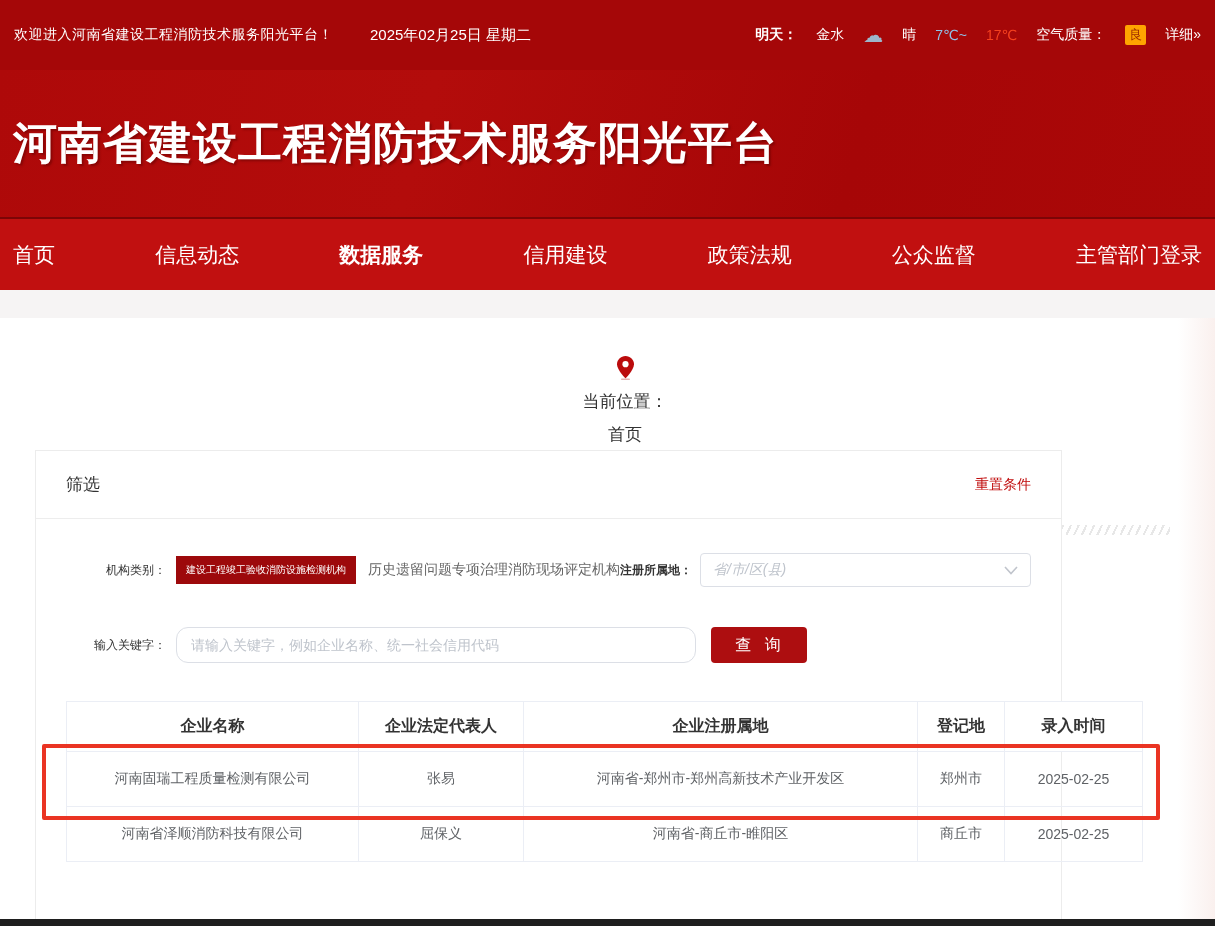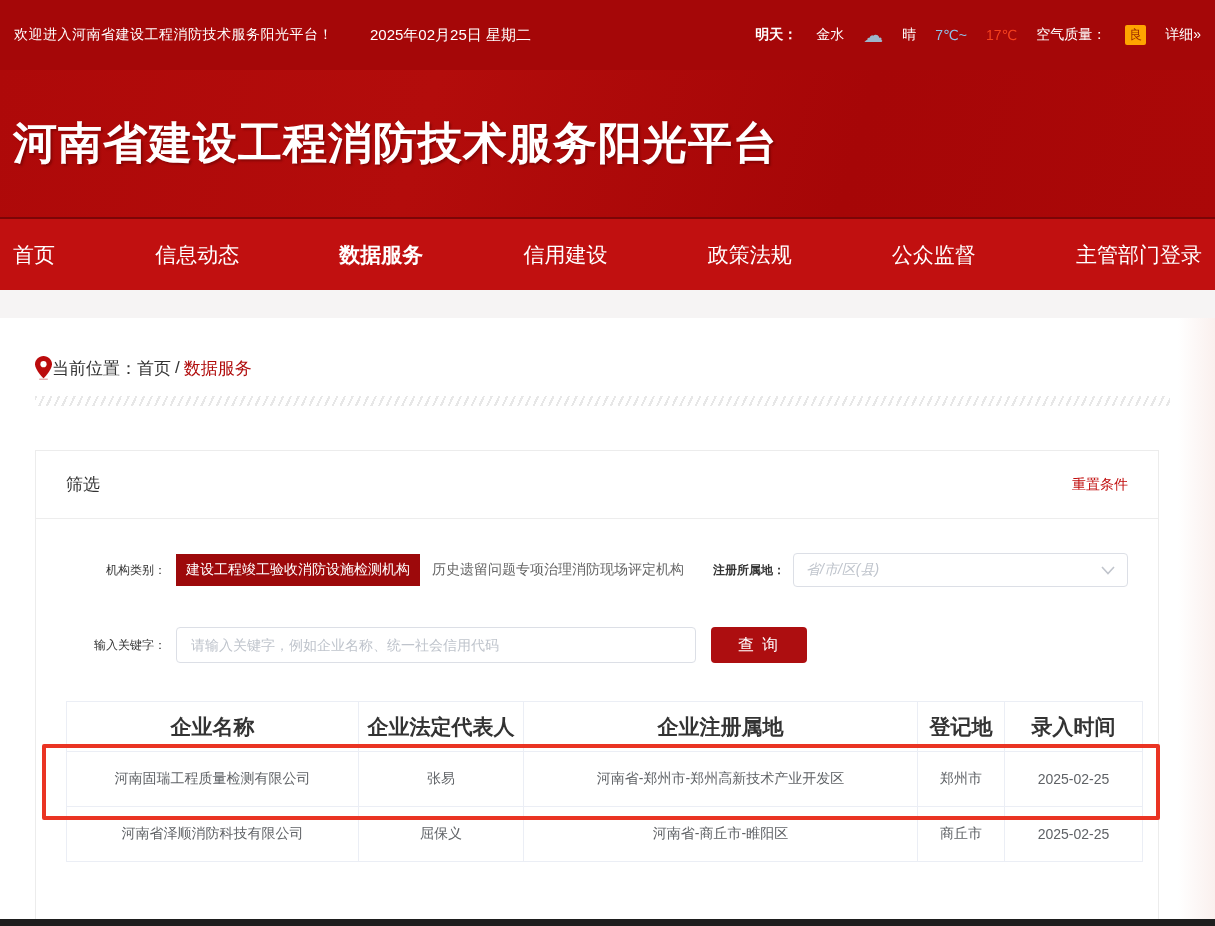--- a/index.html
+++ b/index.html
@@ -49,83 +49,83 @@
   .nav a.active { font-weight:bold; }
 
   
   .content {
     position:relative; height:636px;
     background:linear-gradient(90deg,#ffffff 0,#ffffff 1178px,#faf0ee 1215px);
   }
   .nav-shadow-strip { height:28px; background:#f6f4f4; }
 
   .breadcrumb {
-    display:flex; align-items:center; gap:0;
-    margin:38px 0 0 35px; font-size:17px; color:#333;
+    display:flex; align-items:center; gap:10px;
+    margin:38px 0 0 35px; font-size:17px; color:#333;flex-direction:column;
   }
   .breadcrumb .pin { width:17px; height:24px; flex:0 0 auto; }
   .breadcrumb a { color:#333; text-decoration:none; }
   .breadcrumb .sep { margin:0 4px; }
   .breadcrumb .current { color:#b00b0b; }
 
   .slash-line {
     margin:16px 45px 0 35px; height:10px;
     background:repeating-linear-gradient(115deg,#e7e7e7 0 2px,transparent 2px 7px);
   }
 
   
   .panel {
-    position:absolute; left:35px; top:160px; width:1124px; height:476px;
+    position:absolute; left:35px; top:160px; width:1027px; height:476px;
     background:#fff; border:1px solid #ececec; border-bottom:none;
   }
   .panel-header {
     height:68px; display:flex; align-items:center; justify-content:space-between;
     padding:0 30px; border-bottom:1px solid #ededed;
   }
   .panel-title { font-size:17px; color:#333; }
   .reset-link { font-size:14px; color:#c00b0b; text-decoration:none; }
 
   .filter-row { display:flex; align-items:center; margin:34px 30px 0 30px; }
   .filter-row.second { margin-top:40px; }
   .f-label { width:100px; text-align:right; font-size:12px; color:#333; flex:0 0 auto; }
   .chip {
-    margin-left:10px; background:#9d090b; color:#fff; font-size:14px;
+    margin-left:10px; background:#9d090b; color:#fff; font-size:10px;
     padding:7px 10px; cursor:pointer; white-space:nowrap;
   }
   .chip-plain { margin-left:12px; color:#666; font-size:14px; cursor:pointer; white-space:nowrap; }
 
   .region-group { margin-left:auto; display:flex; align-items:center; }
   .select-box {
     margin-left:8px; width:335px; height:34px; border:1px solid #dcdfe6; border-radius:4px;
     display:flex; align-items:center; justify-content:space-between;
     padding:0 12px; cursor:pointer; background:#fff;font-style:italic;
   }
   .select-box .ph { color:#bfc4cc; font-size:14px; }
   .select-box svg { flex:0 0 auto; }
 
   .kw-input {
-    margin-left:10px; width:520px; height:36px; border:1px solid #dcdfe6; border-radius:4px;
+    margin-left:10px; width:520px; height:36px; border:1px solid #dcdfe6; border-radius:12px;
     padding:0 14px; font-size:14px; color:#333; outline:none;
     font-family:"Liberation Sans","DejaVu Sans",sans-serif;
   }
   .kw-input::placeholder { color:#bfc4cc; }
   .search-btn {
     margin-left:15px; width:96px; height:36px; background:#ad0e10; color:#fff;
     border:none; border-radius:4px; font-size:16px; cursor:pointer; letter-spacing:2px;
-    font-family:Liberation Serif, serif;
+    font-family:Liberation Mono, monospace;
   }
 
   
   table.result {
     margin:38px 0 0 30px; width:1076px; border-collapse:collapse; table-layout:fixed;
   }
   table.result th, table.result td {
     border:1px solid #ebeef5; text-align:center; overflow:hidden; white-space:nowrap;
   }
-  table.result th { height:50px; font-size:21px; color:#333; font-weight:bold; background:#fff; }
+  table.result th { height:50px; font-size:16px; color:#333; font-weight:bold; background:#fff; }
   table.result td { height:55px; font-size:14px; color:#5f6266; }
 
   
   .annotation-rect {
     position:absolute; left:42px; top:454px; width:1118px; height:76px;
     border:4px solid #ea3423; border-radius:2px; pointer-events:none; z-index:5;
   }
 
   .bottom-strip {
     position:absolute; left:0; bottom:0; width:1215px; height:7px; background:#1e1e1e;

